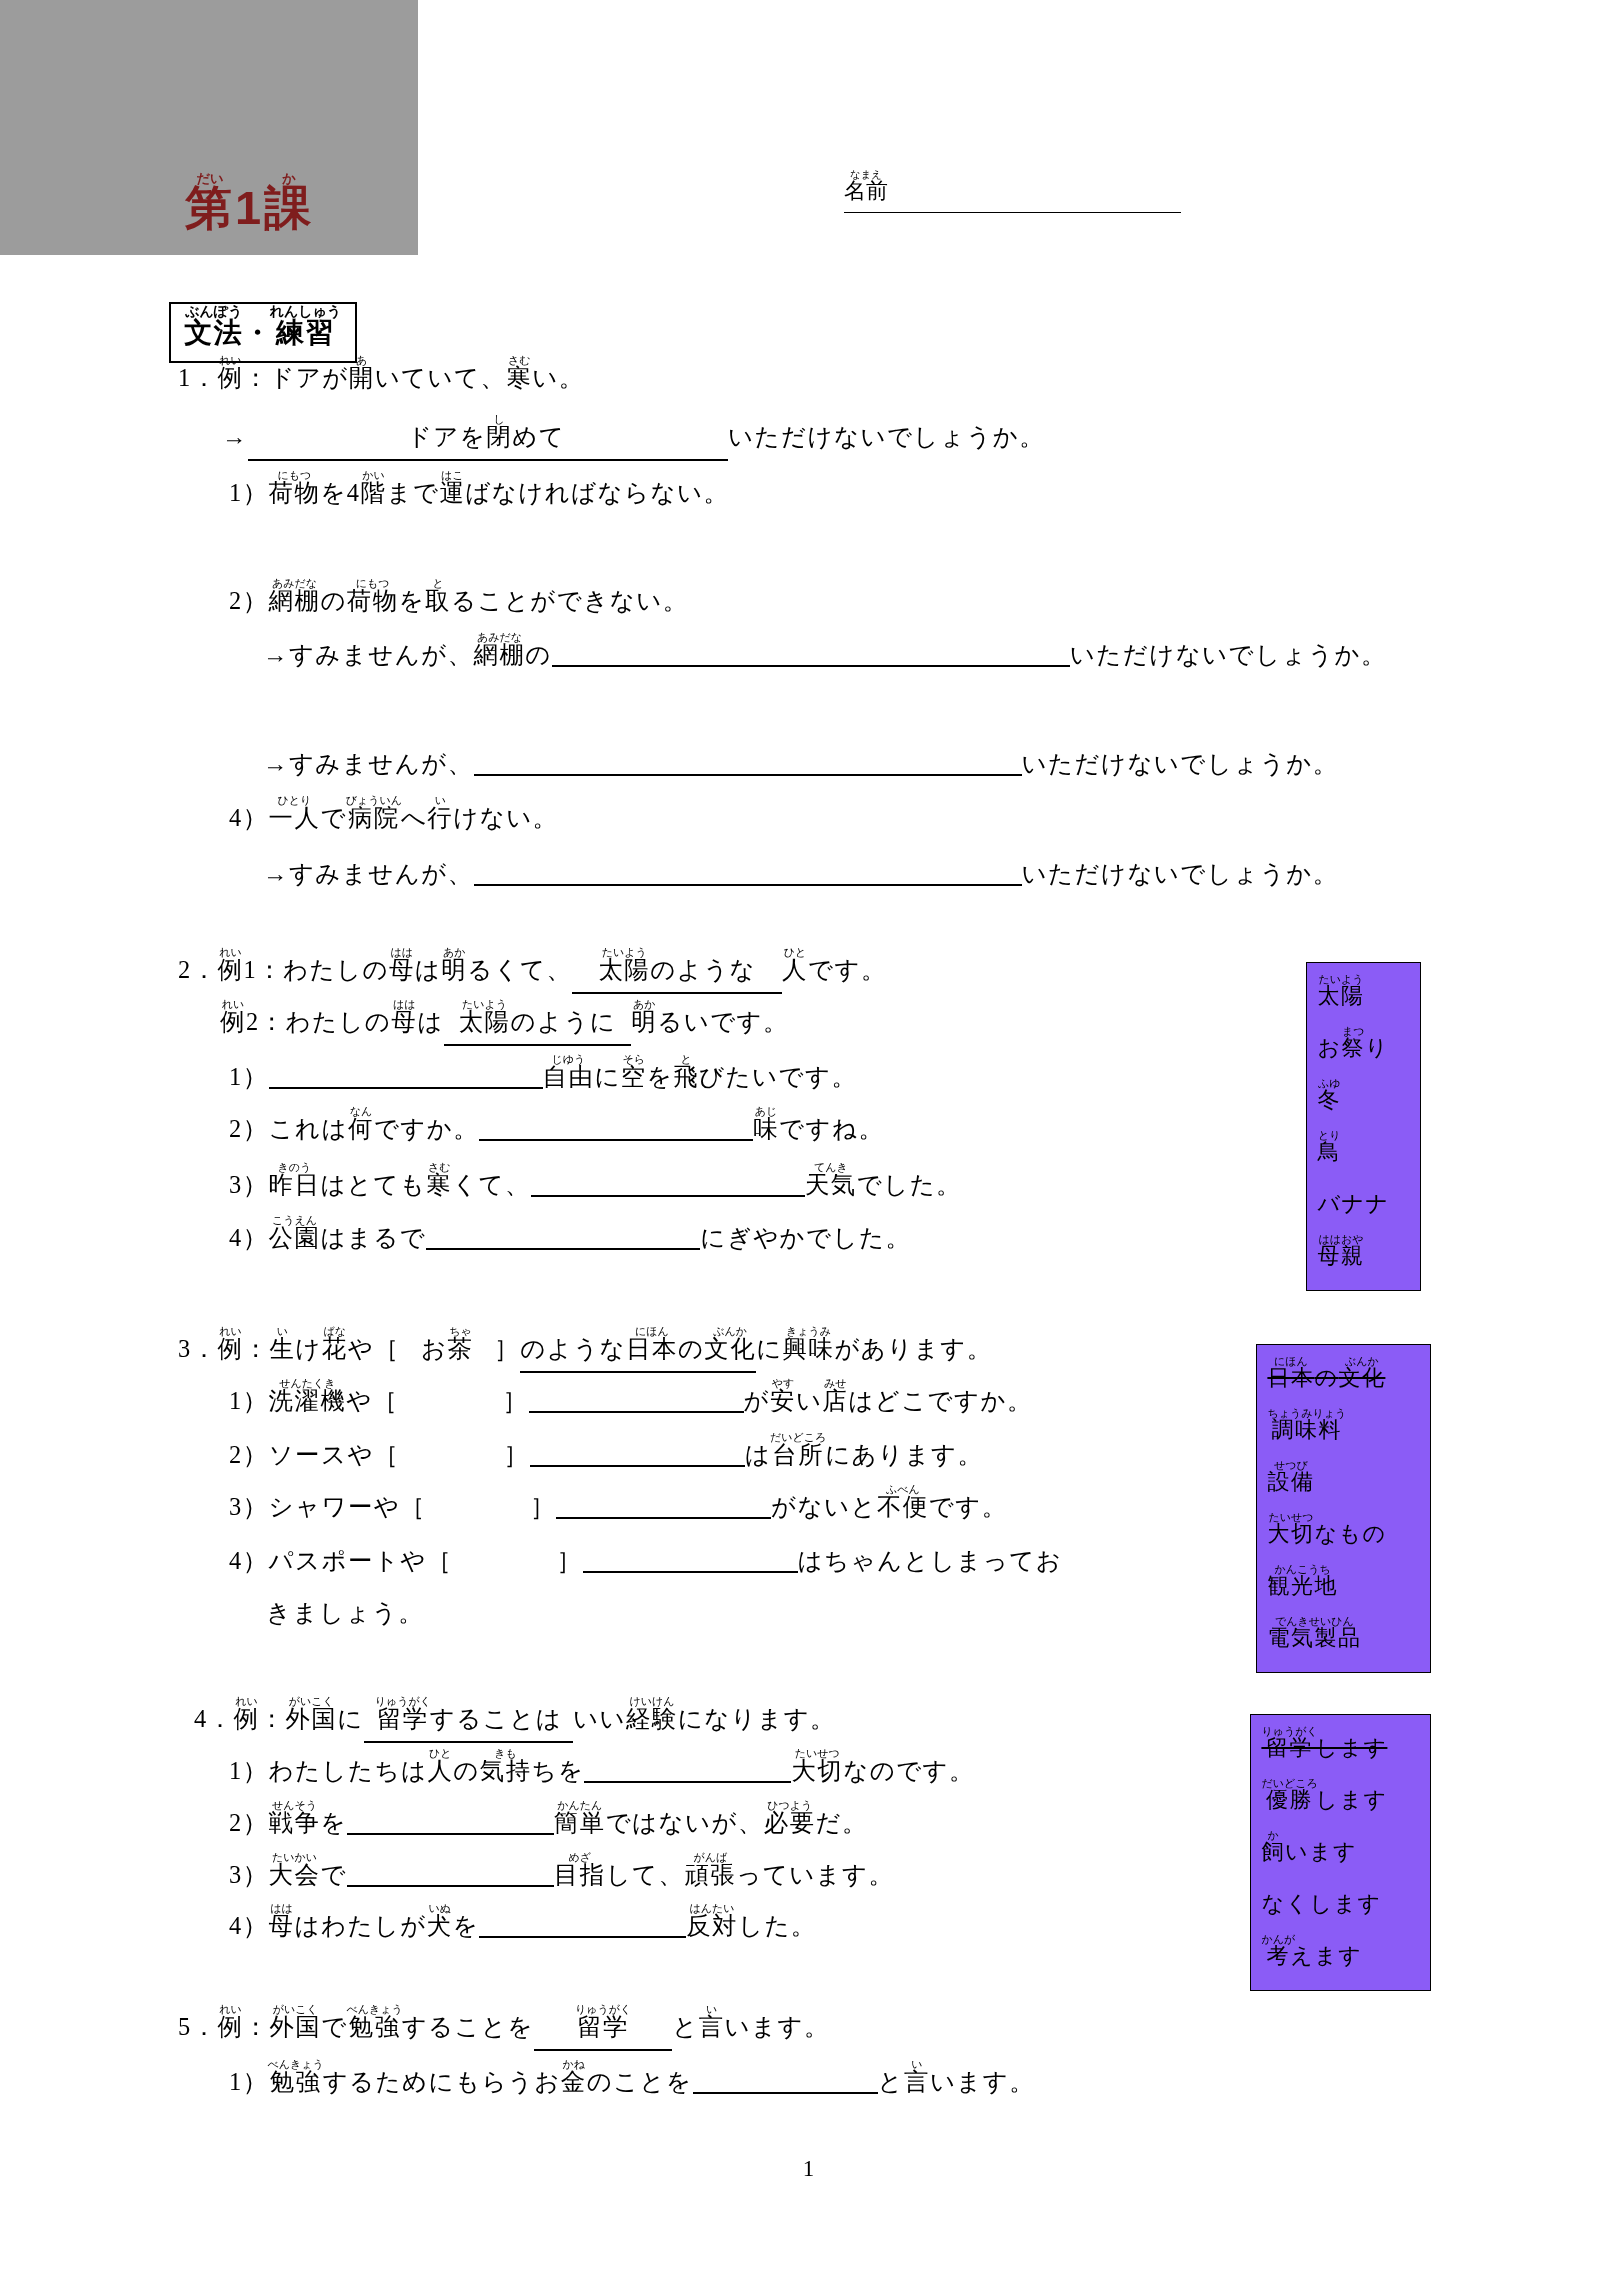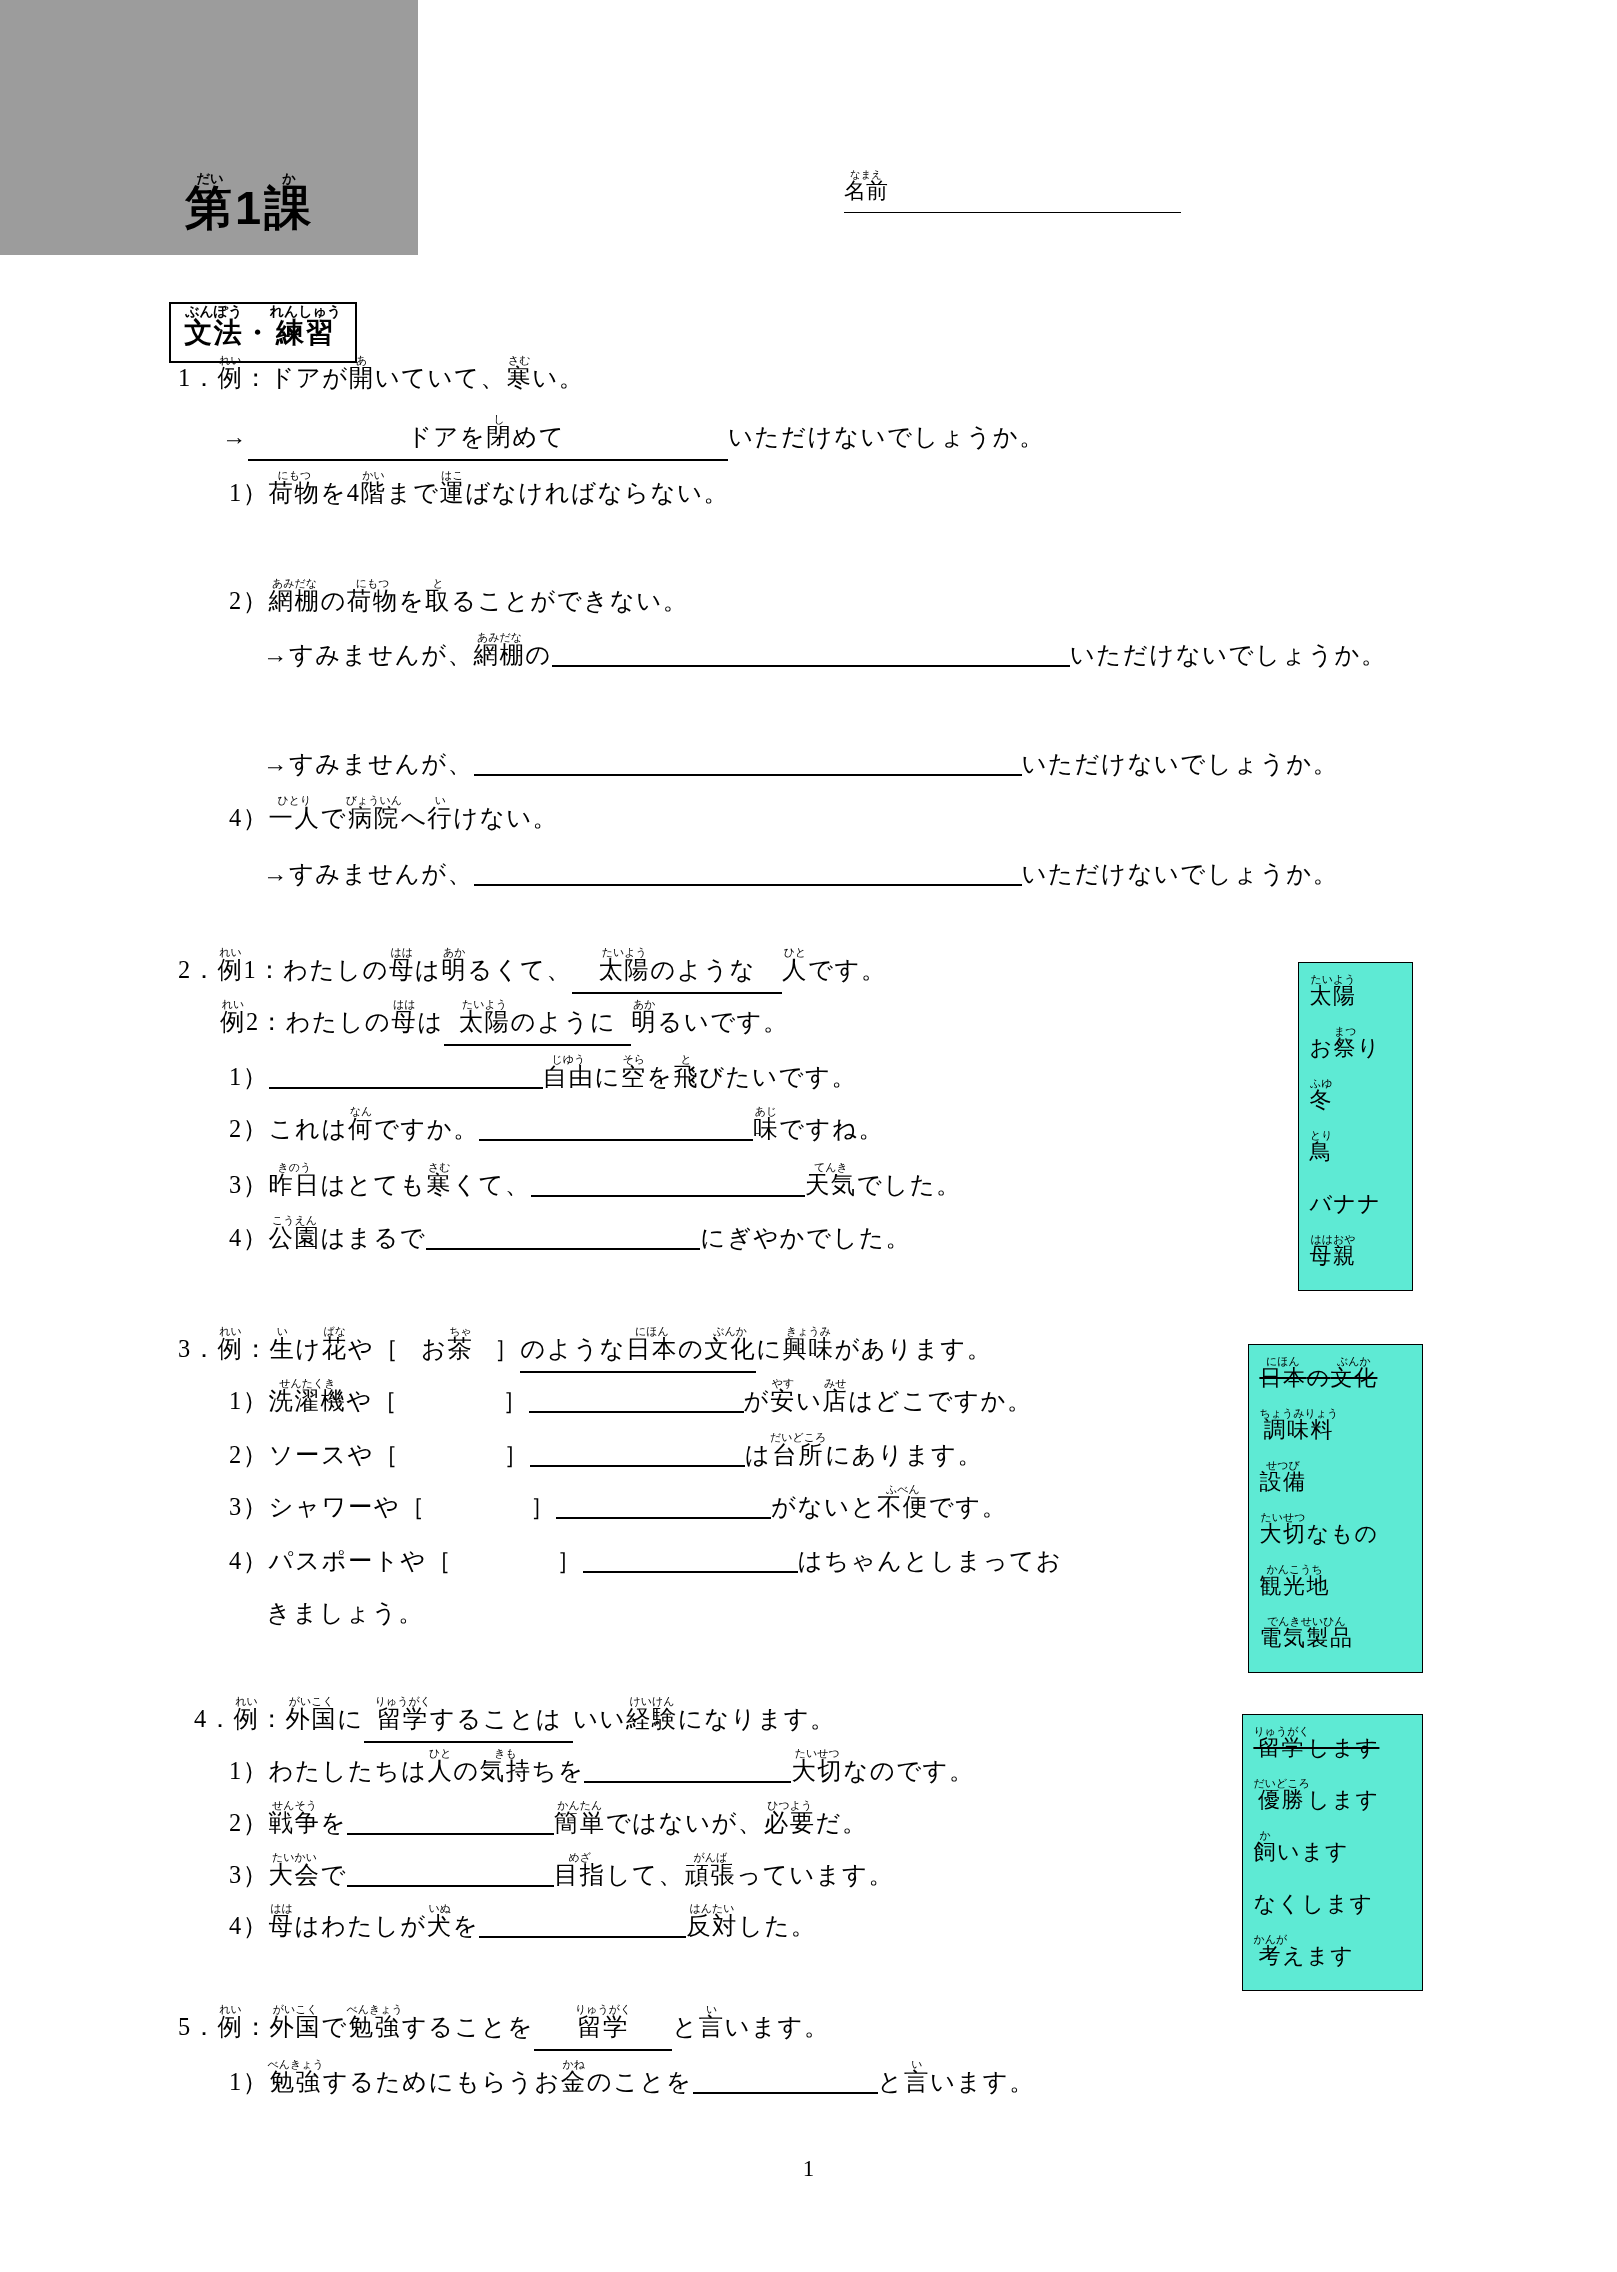--- a/index.html
+++ b/index.html
@@ -12,21 +12,21 @@
     overflow:hidden;
   }
   
   .lesson-band{
     position:absolute;left:0;top:0;width:418px;height:255px;
     background:#9c9c9c;
   }
   .lesson-title{
     position:absolute;left:185px;bottom:21px;
     font-family:"Liberation Sans", sans-serif;
-    font-weight:bold;font-size:47px;color:#000000;
+    font-weight:bold;font-size:47px;color:#7f1d1d;
     line-height:1.1;white-space:nowrap;letter-spacing:3px;
   }
   .lesson-title rt{font-size:13.3px;font-weight:bold;letter-spacing:0;}
   .name-line{
     position:absolute;left:844px;top:169px;width:337px;
     border-bottom:1.5px solid #000;padding-bottom:4.4px;
     font-size:22px;line-height:34px;white-space:nowrap;
   }
   .name-line rt{font-size:10.4px;letter-spacing:0;}
   .ws-title-box{
@@ -50,21 +50,22 @@
   ruby{ruby-align:center;}
   .ul{border-bottom:2.2px solid #000;padding-bottom:9px;}
   .st{text-decoration:line-through;}
   .blank{display:inline-block;border-bottom:2.2px solid #000;height:22px;vertical-align:-3.7px;}
   .sp{display:inline-block;height:0.7px;vertical-align:baseline;}
   
   .wordbank{
     position:absolute;
     border:1.9px solid #000;
     padding:7.4px 10.4px;
-    background:#5eead4;
+    background:#8b5cf6;
+    margin-left:8px;
   }
   .wb-item{
     font-size:22px;line-height:52px;letter-spacing:1.5px;white-space:nowrap;
   }
   
   .page-number{
     position:absolute;left:0;right:0;top:2156px;
     text-align:center;font-size:23px;
   }
 </style>

